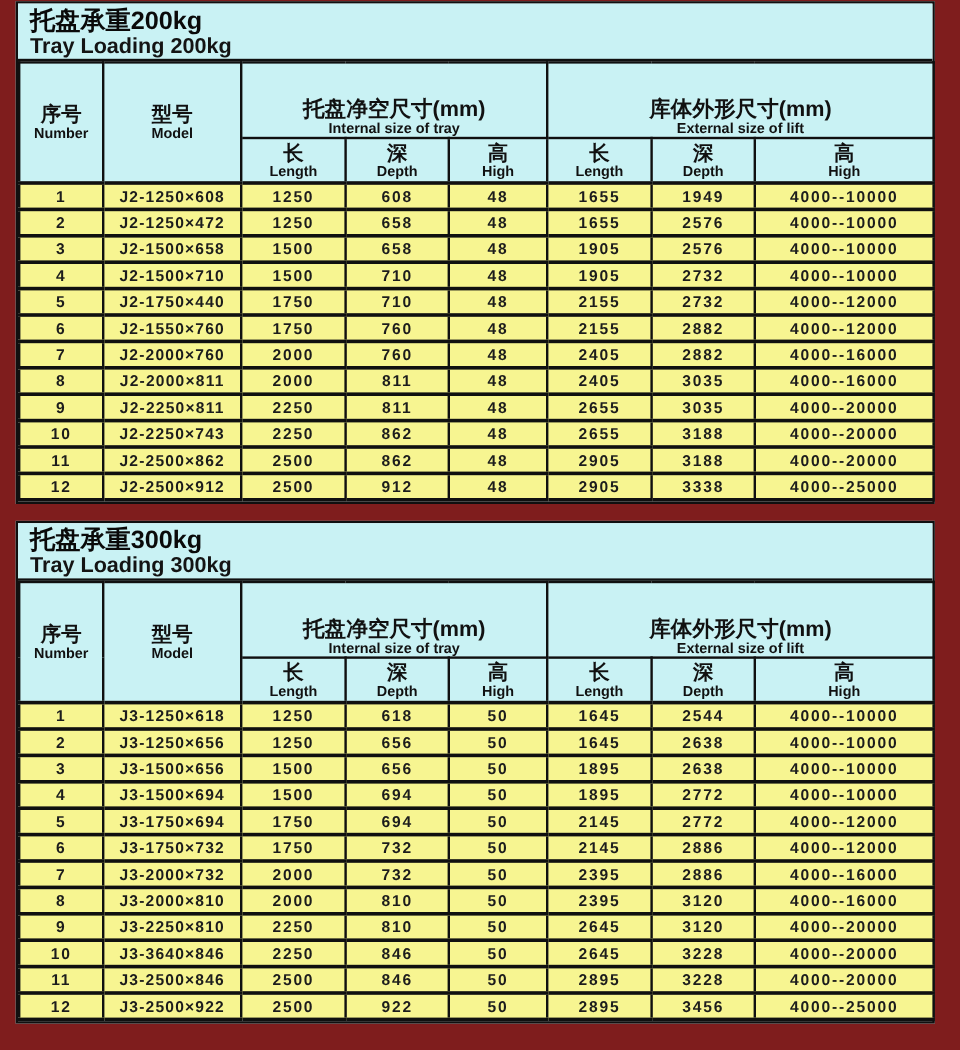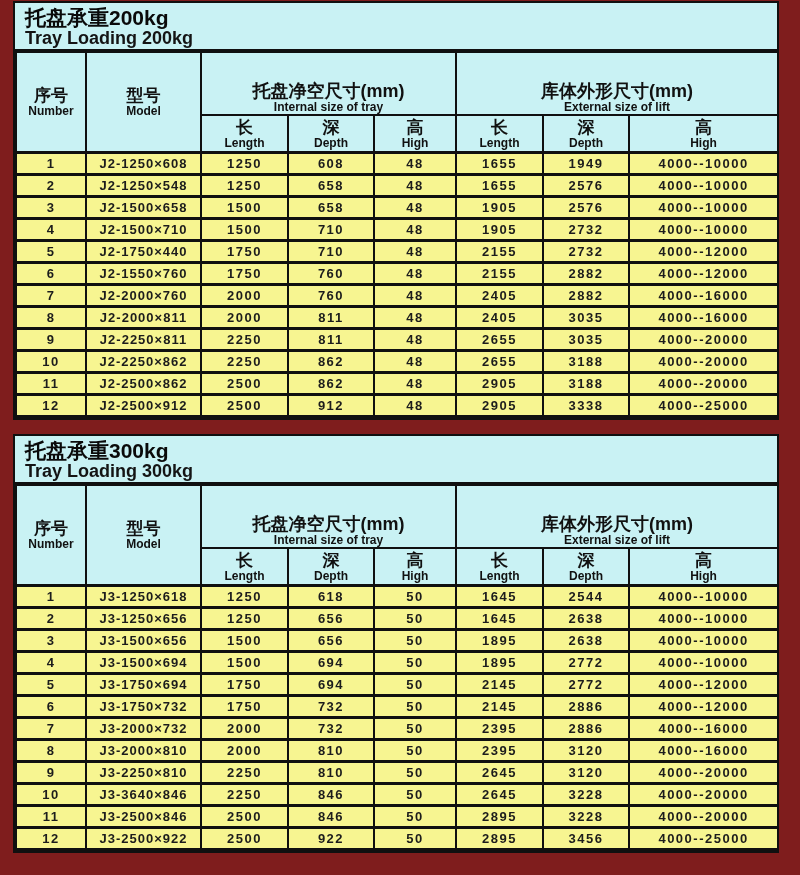--- a/index.html
+++ b/index.html
@@ -110,21 +110,21 @@
             <td class="model">J2-1250×608</td>
             <td>1250</td>
             <td>608</td>
             <td>48</td>
             <td>1655</td>
             <td>1949</td>
             <td>4000--10000</td>
           </tr>
           <tr>
             <td>2</td>
-            <td class="model">J2-1250×548</td>
+            <td class="model">J2-1250×472</td>
             <td>1250</td>
             <td>658</td>
             <td>48</td>
             <td>1655</td>
             <td>2576</td>
             <td>4000--10000</td>
           </tr>
           <tr>
             <td>3</td>
             <td class="model">J2-1500×658</td>
@@ -190,21 +190,21 @@
             <td class="model">J2-2250×811</td>
             <td>2250</td>
             <td>811</td>
             <td>48</td>
             <td>2655</td>
             <td>3035</td>
             <td>4000--20000</td>
           </tr>
           <tr>
             <td>10</td>
-            <td class="model">J2-2250×862</td>
+            <td class="model">J2-2250×743</td>
             <td>2250</td>
             <td>862</td>
             <td>48</td>
             <td>2655</td>
             <td>3188</td>
             <td>4000--20000</td>
           </tr>
           <tr>
             <td>11</td>
             <td class="model">J2-2500×862</td>

